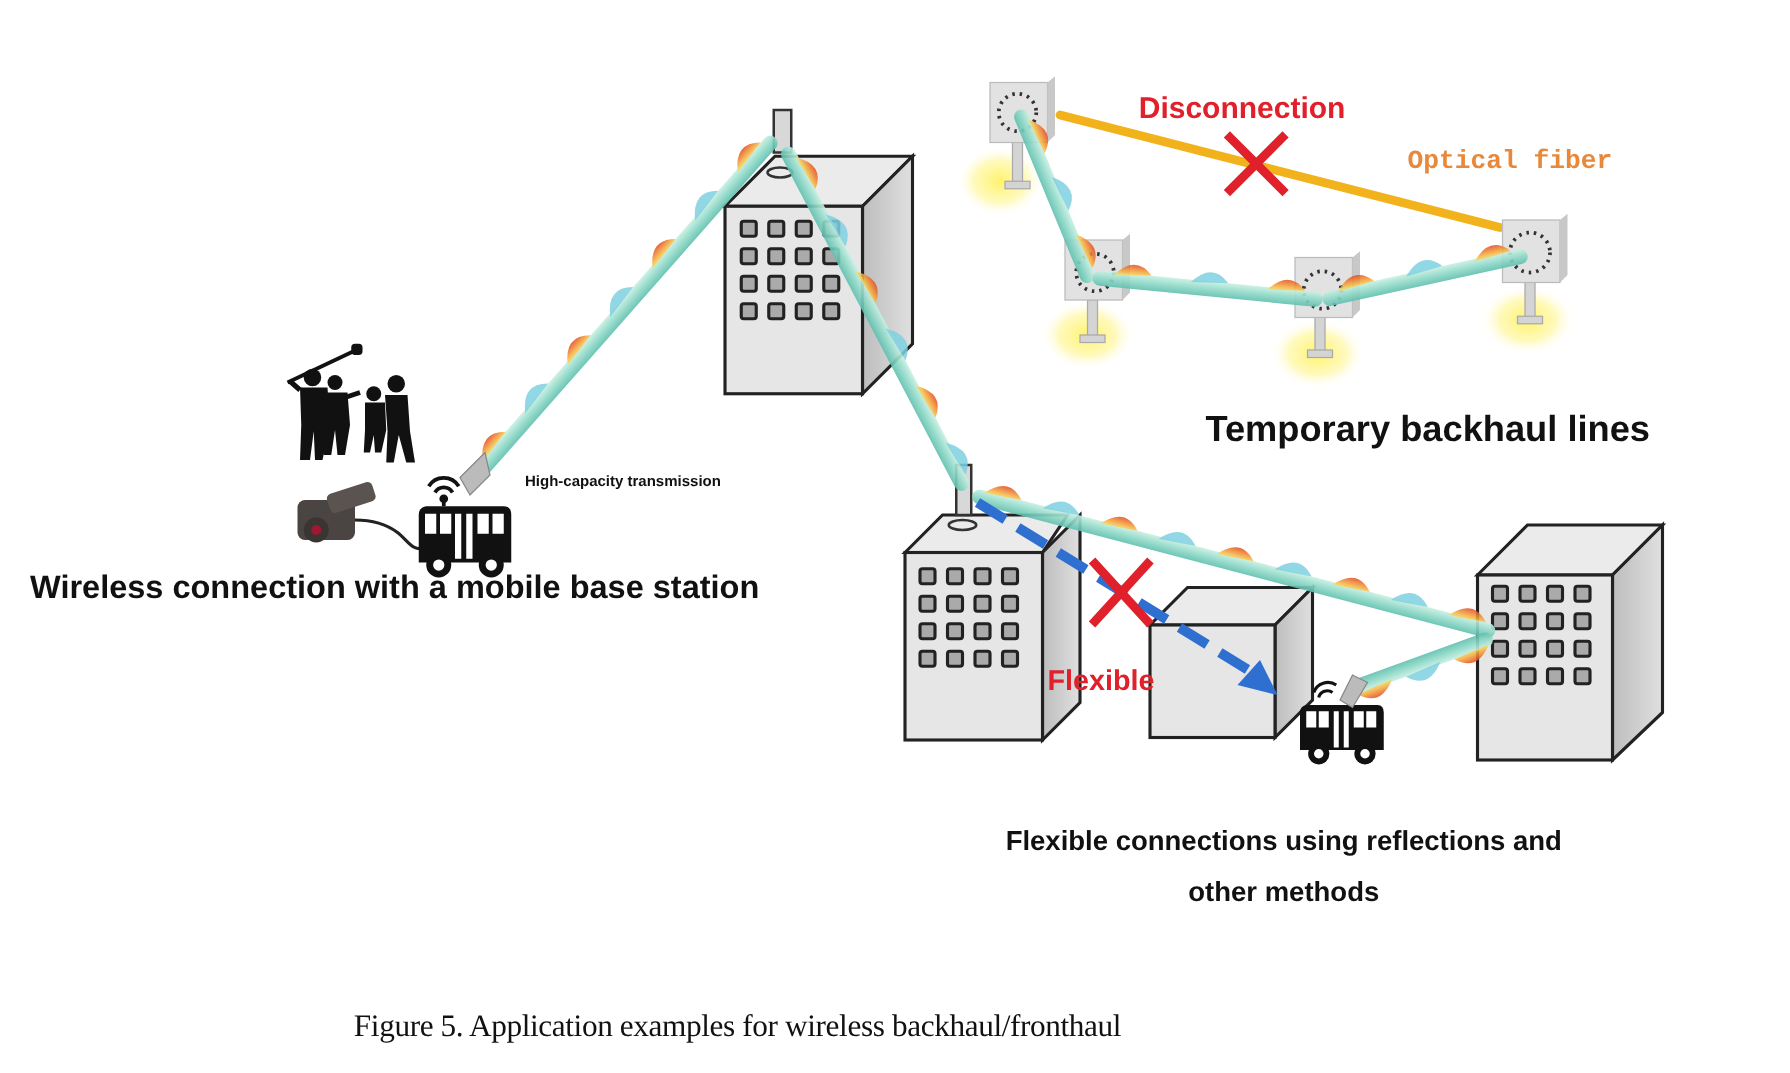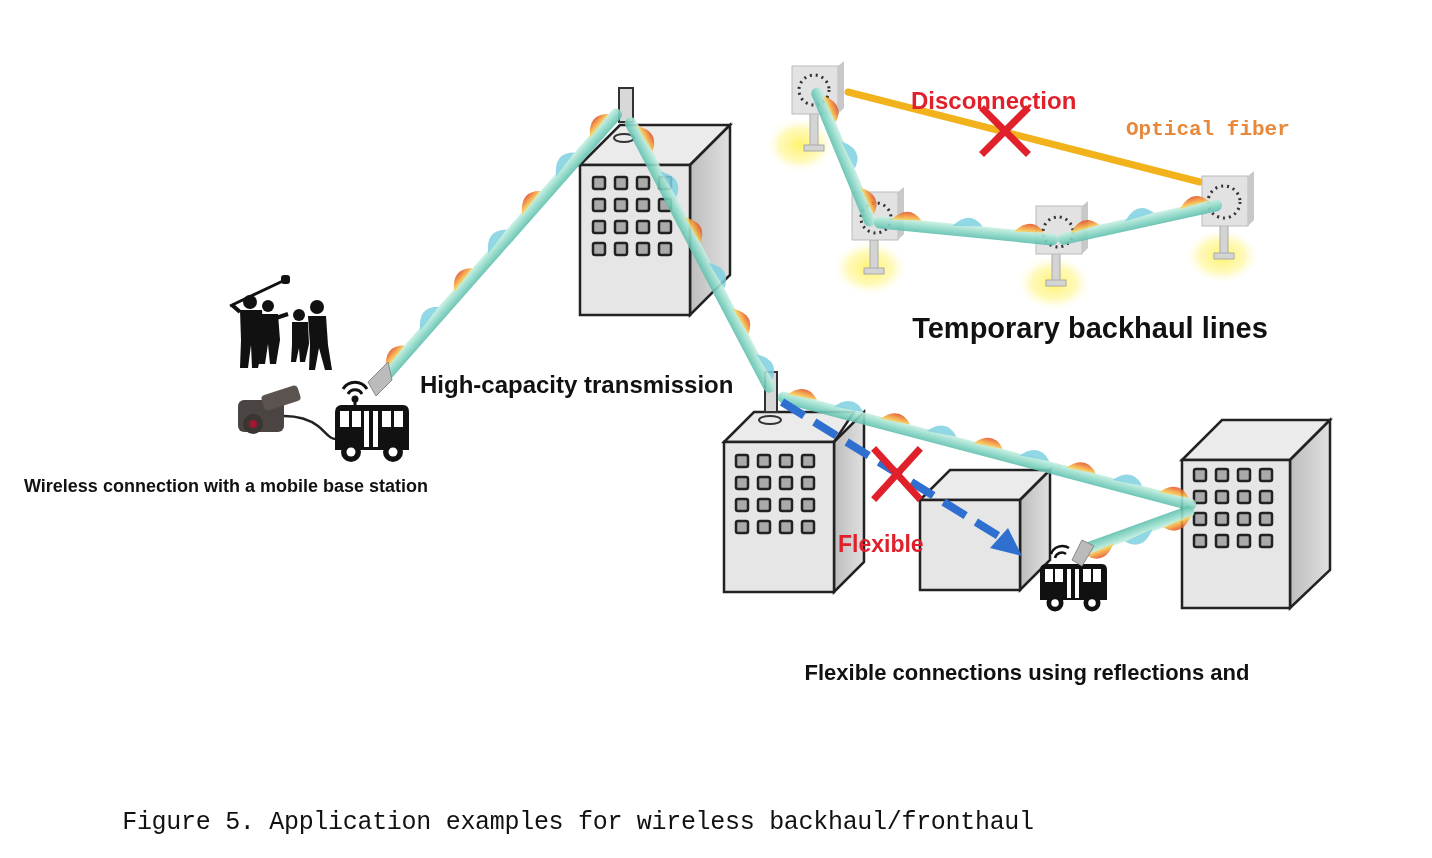--- a/index.html
+++ b/index.html
@@ -1,25 +1,25 @@
 <!DOCTYPE html>
 <html><head>
 <meta charset="utf-8">
 <style>
   html, body { margin: 0; padding: 0; background: #ffffff; }
   body { width: 1432px; height: 858px; overflow: hidden; position: relative;
          font-family: "Liberation Sans", sans-serif; }
   #stage { position: absolute; left: 0; top: 0; width: 1432px; height: 858px; }
   .lbl { position: absolute; font-family: "Liberation Sans", sans-serif; font-weight: bold; color: #111; white-space: nowrap; }
   .lbl-big { font-size: 29px; text-align: center; line-height: 41px; }
-  .lbl-mid { font-size: 24px; text-align: left; line-height: 26px; }
+  .lbl-mid { font-size: 12px; text-align: left; line-height: 26px; }
   .lbl-red { color: #e0202a; }
   .lbl-orange { color: #e8883a; }
-  .caption { position: absolute; left: 0; width: 1156px; top: 808px; text-align: center;
-             font-family: Liberation Mono, monospace; font-size: 25px; color: #111; font-weight: normal; letter-spacing: -0.3px; }
+  .caption { position: absolute; left: 12px; width: 1156px; top: 808px; text-align: center;
+             font-family: Liberation Serif, serif; font-size: 25px; color: #111; font-weight: normal; letter-spacing: -0.3px; }
 </style>
 </head>
 <body>
 
 <svg id="stage" viewBox="0 0 1432 858" xmlns="http://www.w3.org/2000/svg">
   <defs>
     <radialGradient id="glow" cx="50%" cy="50%" r="50%">
       <stop offset="0%" stop-color="#fff36a" stop-opacity="1"></stop>
       <stop offset="60%" stop-color="#fff7a0" stop-opacity="0.7"></stop>
       <stop offset="100%" stop-color="#ffffff" stop-opacity="0"></stop>
@@ -297,32 +297,33 @@
     <circle cx="52" cy="43" r="8.5" fill="#111"></circle>
       <circle cx="52" cy="43" r="3.8" fill="#fff"></circle>
   </g>
   <g fill="none" stroke="#111" stroke-width="2.5">
     <path d="M1051 554 A 12 12 0 0 1 1069 548"></path>
     <path d="M1055 558 A 7 7 0 0 1 1066 554"></path>
   </g>
   <polygon points="1072,560 1082,540 1094,546 1082,566" fill="#bbb" stroke="#888"></polygon>
 </svg>
 
-<div class="lbl lbl-red" style="left:911px; top:87px; font-size:24px;">Disconnection</div>
+<div class="lbl lbl-red" style="left:911px; top:73px; font-size:24px;">Disconnection</div>
 <div class="lbl lbl-orange" style="left:1126px; top:118px; font-size:21px;font-family:Liberation Mono, monospace;">Optical fiber</div>
 
-<div class="lbl lbl-big" style="left:860px; top:308px; width:460px;">
+<div class="lbl lbl-big" style="left:860px; top:324px; width:460px;text-align:right;">
   <div>Temporary backhaul lines</div>
 </div>
 
 <div class="lbl lbl-mid" style="left:420px; top:372px; width:310px;">
   <div>High-capacity transmission</div>
 </div>
 
-<div class="lbl" style="left:24px; top:476px; font-size:18px;">Wireless connection with a mobile base station</div>
+<div class="lbl" style="left:24px; top:454px; font-size:26px;">Wireless connection with a mobile base station</div>
 
 <div class="lbl lbl-red" style="left:838px; top:531px; font-size:23px;">Flexible</div>
 
 <div class="lbl lbl-big" style="left:672px; top:652px; width:710px; font-size:22px;">
   <div>Flexible connections using reflections and</div>
+  <div>other methods</div>
 </div>
 
 <div class="caption">Figure 5. Application examples for wireless backhaul/fronthaul</div>
 
 </body></html>

